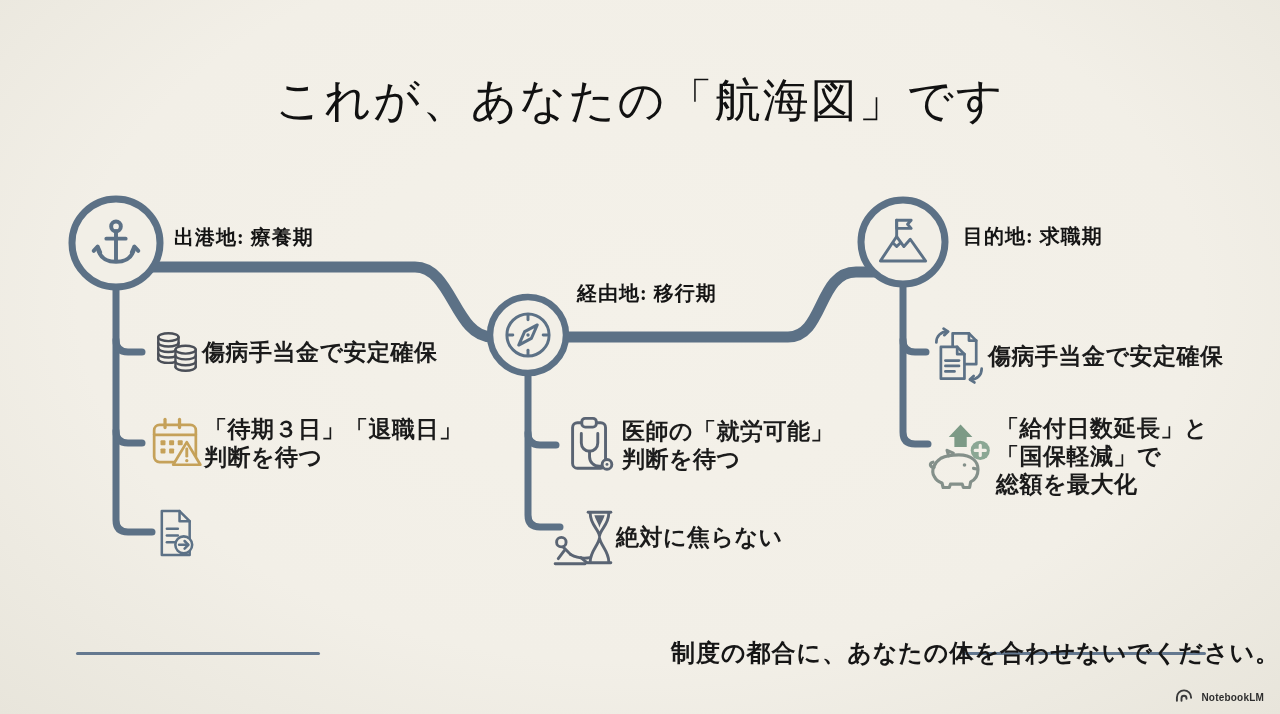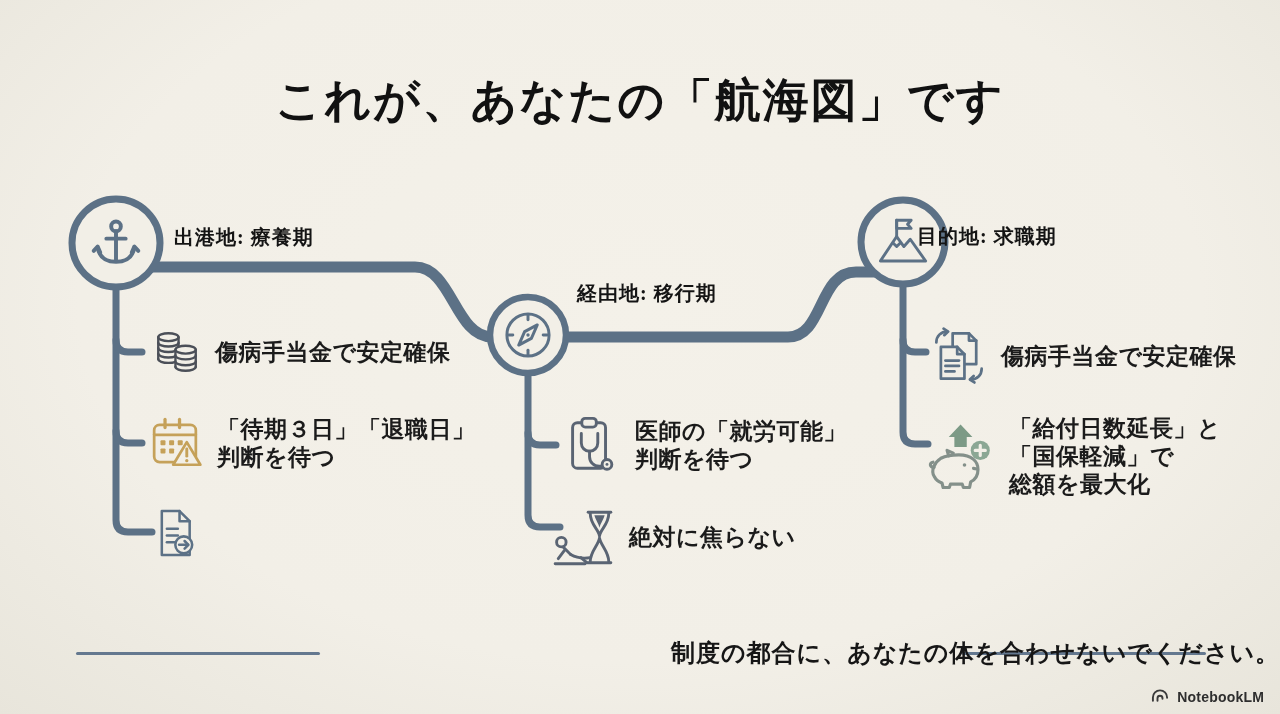--- a/index.html
+++ b/index.html
@@ -6,44 +6,44 @@
   body{width:1280px;height:714px;overflow:hidden;}
   .canvas{
     position:relative;width:1280px;height:714px;
     background:radial-gradient(ellipse at 50% 42%, #F4F1E9 0%, #F2EFE7 62%, #E8E5DB 100%);
     font-family:"Liberation Sans","DejaVu Sans",sans-serif;
     color:#1B1B1B;
   }
   .title{
     position:absolute;left:0;right:0;top:70px;text-align:center;
     font-family:"Liberation Serif","DejaVu Serif",serif;
-    font-size:46px;font-weight:700;letter-spacing:2px;color:#111;
+    font-size:46px;font-weight:400;letter-spacing:2px;color:#111;
   }
   .route-svg{position:absolute;left:0;top:0;}
   .node-icon{position:absolute;}
   .node-label{
     position:absolute;
     font-family:"Liberation Serif","DejaVu Serif",serif;
     font-size:20px;font-weight:700;letter-spacing:1px;color:#141414;white-space:nowrap;
   }
-  .item{position:absolute;display:flex;align-items:center;gap:13px;}
+  .item{position:absolute;display:flex;align-items:center;}
   .item-text{
     font-size:23px;line-height:28px;font-weight:600;letter-spacing:0.5px;
     white-space:pre-line;color:#1B1B1B;
   }
   .footer-line{position:absolute;top:652px;height:3px;width:244px;background:#64788F;border-radius:2px;}
   .footer-line.left{left:76px;}
   .footer-line.right{left:962px;}
   .footer-note{
     position:absolute;left:0;right:0;top:637px;text-align:right;
     font-size:24px;font-weight:600;letter-spacing:1px;color:#161616;
   }
   .brand{
     position:absolute;right:16px;bottom:7px;display:flex;align-items:center;gap:7px;
-    color:#2E2E2E;font-size:14px;font-weight:600;letter-spacing:0.2px;
+    color:#2E2E2E;font-size:10px;font-weight:600;letter-spacing:0.2px;
   }
 </style>
 </head>
 <body>
 
 <div class="canvas">
 
   <div class="title">これが、あなたの「航海図」です</div>
 
   <svg class="route-svg" width="1280" height="714" viewBox="0 0 1280 714">
@@ -85,21 +85,21 @@
 
   <svg class="node-icon" style="left:874px;top:213px" width="58" height="58" viewBox="0 0 64 64" fill="none" stroke="#5C7186" stroke-width="3.2" stroke-linecap="round" stroke-linejoin="round">
     <path d="M7 53 L25 26 L33 37 L40 29 L57 53 Z"></path>
     <path d="M21 33 L25 37 L29 33"></path>
     <path d="M25 26 V8"></path>
     <path d="M25 8 H41 L37 12.5 L41 17 H25 Z"></path>
   </svg>
 
   <div class="node-label" style="left:174px;top:224px">出港地: 療養期</div>
   <div class="node-label" style="left:577px;top:280px">経由地: 移行期</div>
-  <div class="node-label" style="left:917px;top:223px">目的地: 求職期</div>
+  <div class="node-label" style="left:963px;top:223px">目的地: 求職期</div>
 
   <div class="item" style="left:152px;top:327px">
     <svg width="50" height="50" viewBox="0 0 64 64" fill="none" stroke="#4B4F58" stroke-width="3" stroke-linecap="round">
       <ellipse cx="21" cy="13" rx="13" ry="5"></ellipse>
       <path d="M8 13 V41"></path>
         <path d="M34 13 V41"></path>
       <path d="M8 20 A13 5 0 0 0 34 20"></path>
       <path d="M8 27 A13 5 0 0 0 34 27"></path>
       <path d="M8 34 A13 5 0 0 0 34 34"></path>
       <path d="M8 41 A13 5 0 0 0 34 41"></path>

